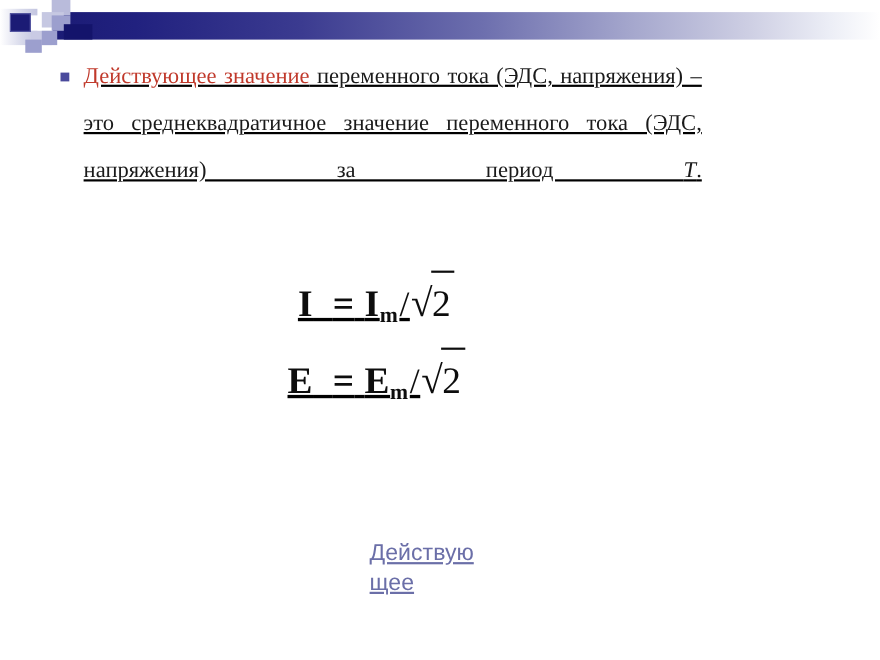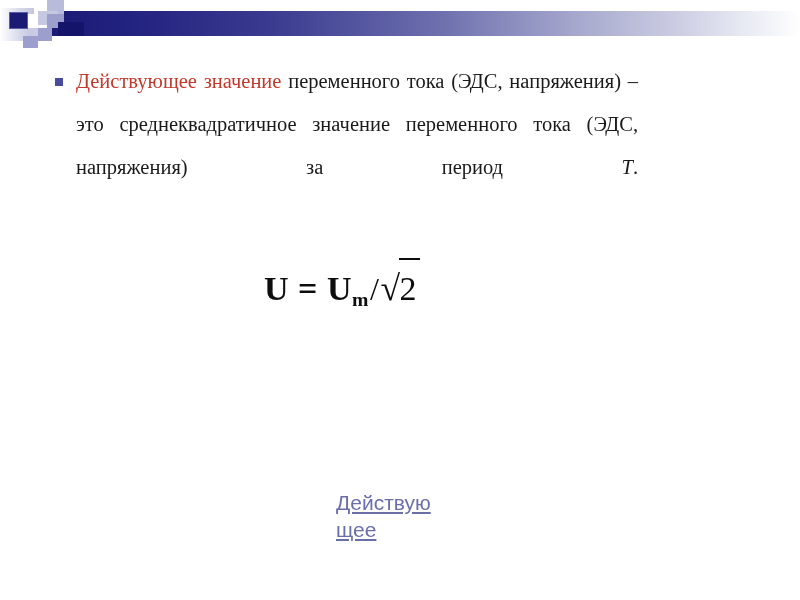--- a/index.html
+++ b/index.html
@@ -83,22 +83,23 @@
   }
   .sq-j { 
     left: 58px; top: 22px; width: 26px; height: 14px;
     background: #14146b;
   }
 
   
   .content {
     position: absolute;
     left: 0;
-    top: 60px;
+    top: 48px;
     width: 684px;
+    text-decoration: underline;
   }
 
   ul.bullets {
     list-style: none;
     margin: 0;
     padding: 0;
   }
   li.bullet {
     position: relative;
     margin: 0 46px 0 76px;
@@ -212,25 +213,29 @@
       <span class="just-inner">
         <span class="red">Действующее значение</span><span> переменного тока (ЭДС, напряжения) – это среднеквадратичное значение переменного тока (ЭДС, напряжения) за период </span><span class="ital">T</span><span>.</span>
       </span>
     </li>
 
 
   </ul>
 
   <div class="formulas">
 
-
-
     <div class="formula">
-      <span>U</span>
-      <span>=</span>&nbsp;<span>U</span><span class="sub">m</span><span class="slash">/</span><span class="radical"><span class="rsign">√</span><span class="radicand">2</span></span>
+      <span>I</span>&nbsp;
+      <span>=</span>&nbsp;<span>I</span><span class="sub">m</span><span class="slash">/</span><span class="radical"><span class="rsign">√</span><span class="radicand">2</span></span>
     </div>
+
+    <div class="formula">
+      <span>E</span>&nbsp;
+      <span>=</span>&nbsp;<span>E</span><span class="sub">m</span><span class="slash">/</span><span class="radical"><span class="rsign">√</span><span class="radicand">2</span></span>
+    </div>
+
 
   </div>
 </div>
 
 <div class="link-wrap">
   <a class="continue-link" href="#">Действующее</a>
 </div>
 
 </body></html>

